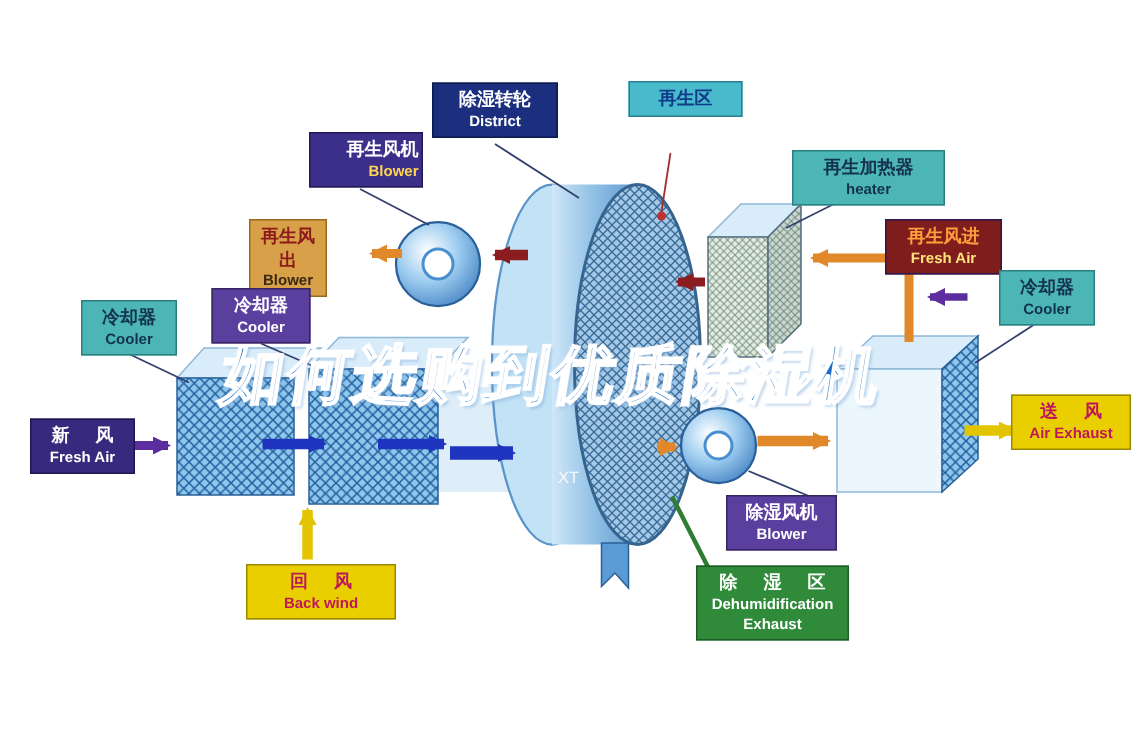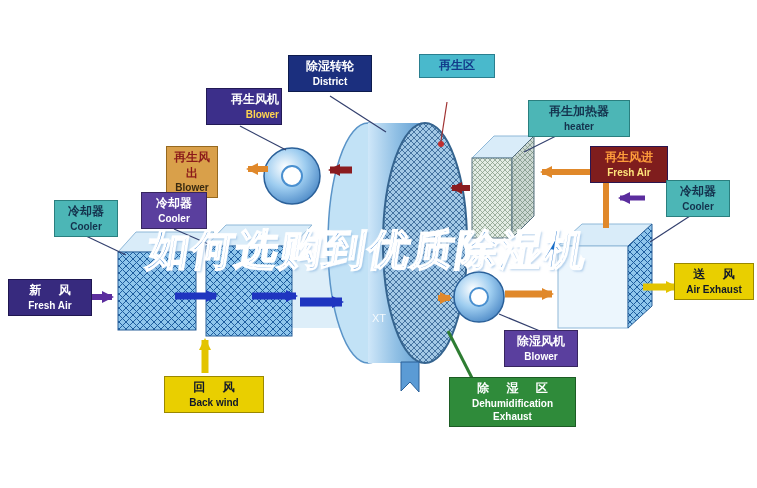--- a/index.html
+++ b/index.html
@@ -20,21 +20,21 @@
   .purpleNavy .en{color:#ffd54f;}
   .teal{background:#4cb6b6;border-color:#2a7f7f;color:#14324d;}
   .tan{background:#d9a04a;border-color:#96691f;}
   .tan .zh{color:#8b1a1a;}
   .tan .en{color:#3a2a10;}
   .purpleDark{background:#7f1d1d;border-color:#2a1650;}
   .purpleDark .zh{color:#ff9d3c;}
   .purpleDark .en{color:#ffe37a;}
   .purple{background:#5a3f9e;border-color:#37255f;color:#ffffff;}
   .indigo{background:#372a7e;border-color:#1f1650;color:#ffffff;}
-  .yellowL{background:#e9cf00;border-color:#9a8800;color:#0f172a;}
+  .yellowL{background:#e9cf00;border-color:#9a8800;color:#be185d;}
   .green{background:#2f8b3a;border-color:#1c5c24;color:#ffffff;}
 
   
   .watermark{position:absolute;left:148px;top:222px;white-space:nowrap;
     font-weight:bold;font-size:42px;letter-spacing:2px;color:#1a6ec8;
     transform:skewX(-9deg);transform-origin:left center;
     -webkit-text-stroke:1.5px #ffffff;
     text-shadow:0 0 2px rgba(255,255,255,.9),2px 2px 2px rgba(120,170,220,.5);}
 </style>
 </head>
@@ -191,38 +191,38 @@
   <div class="label purple" style="left:141px;top:192px;width:66px">
     <div class="zh">冷却器</div>
     <div class="en">Cooler</div>
   </div>
 
   <div class="label teal" style="left:666px;top:180px;width:64px">
     <div class="zh">冷却器</div>
     <div class="en">Cooler</div>
   </div>
 
-  <div class="label indigo spread" style="left:8px;top:279px;width:84px">
+  <div class="label indigo spread" style="left:20px;top:279px;width:70px">
     <div class="zh">新 风</div>
     <div class="en">Fresh Air</div>
   </div>
 
   <div class="label yellowL spread" style="left:674px;top:263px;width:80px">
     <div class="zh">送 风</div>
     <div class="en">Air Exhaust</div>
   </div>
 
   <div class="label yellowL spread" style="left:164px;top:376px;width:100px">
     <div class="zh">回 风</div>
     <div class="en">Back wind</div>
   </div>
 
-  <div class="label purple" style="left:504px;top:330px;width:74px">
+  <div class="label purple" style="left:484px;top:330px;width:74px">
     <div class="zh">除湿风机</div>
     <div class="en">Blower</div>
   </div>
 
-  <div class="label green spread" style="left:449px;top:377px;width:127px">
+  <div class="label green spread" style="left:464px;top:377px;width:102px">
     <div class="zh">除 湿 区</div>
     <div class="en">Dehumidification Exhaust</div>
   </div>
 
 </div>
 
 </body></html>

